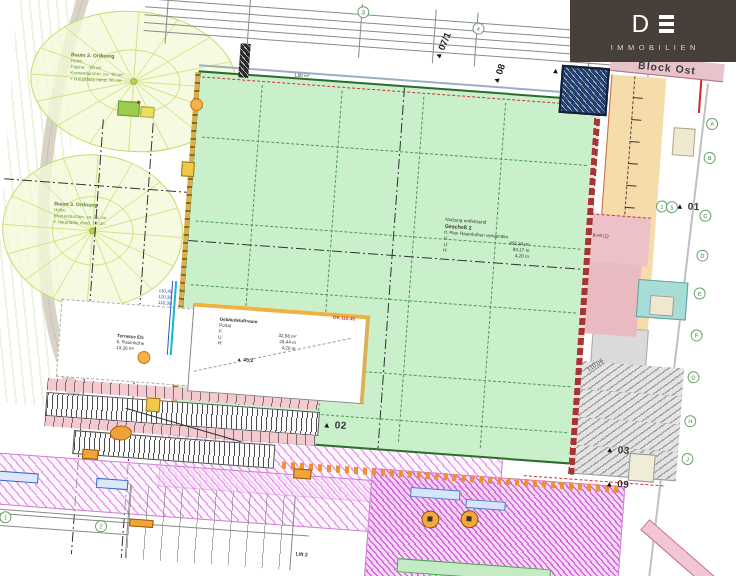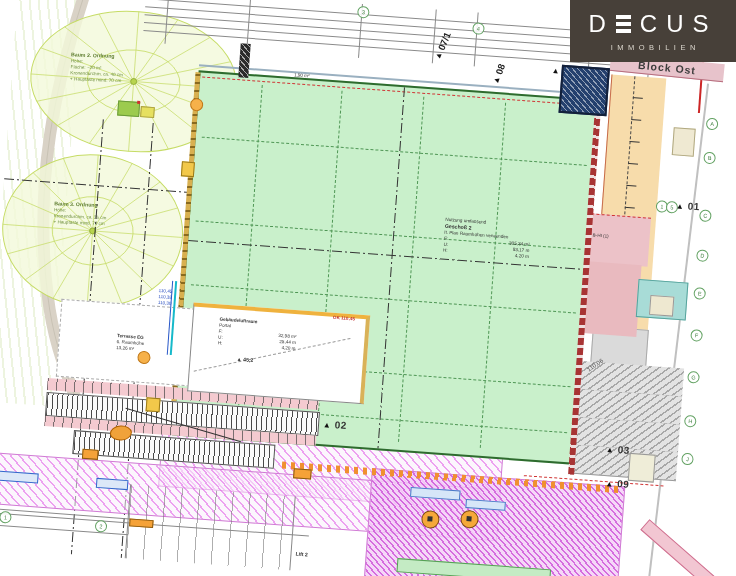--- a/index.html
+++ b/index.html
@@ -370,17 +370,16 @@
     </div>
 
   <div class="logo">
     <div class="logo-brand">
       <span>D</span>
       <span class="ebars">
           <div></div>
           <div></div>
           <div></div>
         </span>
-      <span style="letter-spacing:9px;text-indent:0;">CUS</span>
     </div>
     <div class="logo-sub">IMMOBILIEN</div>
   </div>
 </div>
 
 </body></html>

